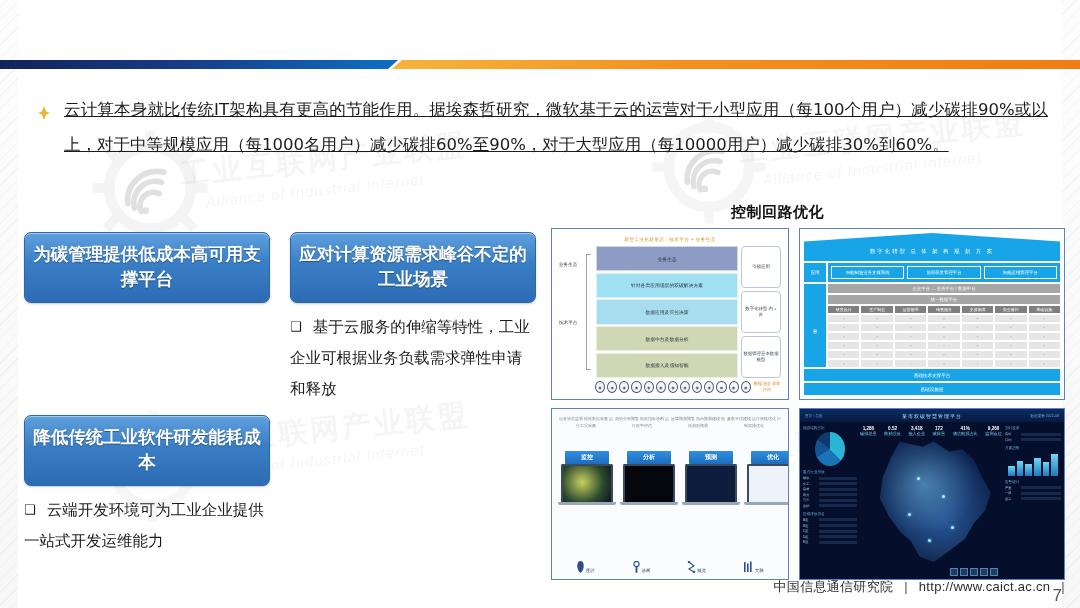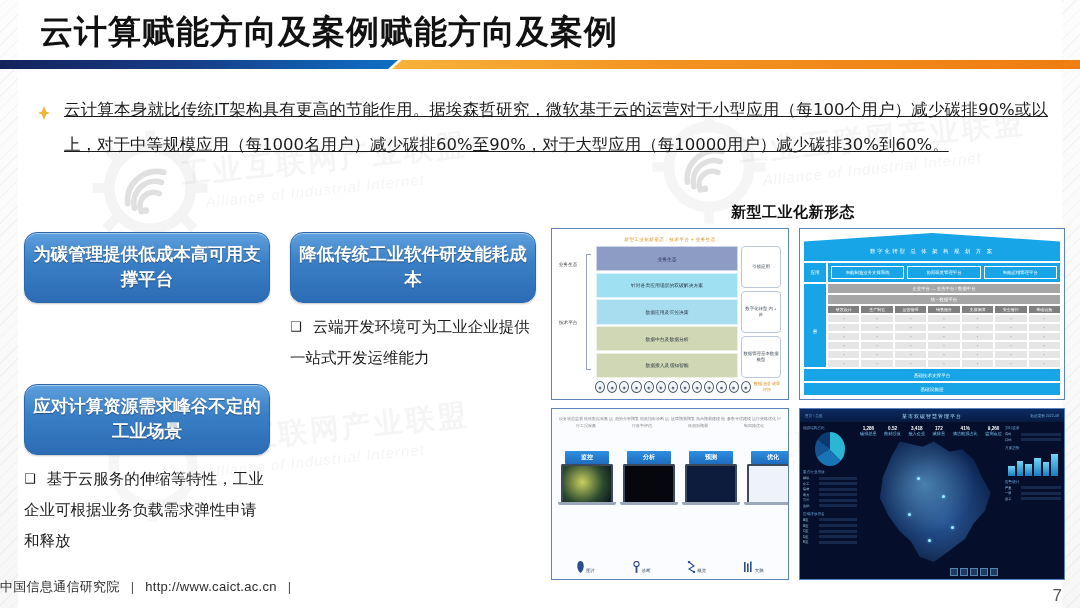--- a/index.html
+++ b/index.html
@@ -85,21 +85,21 @@
     border-radius:13px;
     background:linear-gradient(180deg,#5fa0dd 0%,#3a7fc6 42%,#2c6cb4 100%);
     border:1px solid #2b67ab;
     box-shadow:inset 0 1px 0 rgba(255,255,255,.45),0 1px 2px rgba(0,0,0,.22);
     color:#ffffff;font-weight:bold;font-size:17.5px;line-height:25px;
     text-align:center;padding:9px 8px 10px;
     text-shadow:0 1px 1px rgba(0,0,0,.35);
     font-family:"DejaVu Sans","Liberation Sans",sans-serif;
     box-sizing:border-box;
   }
-  .bb-h1{min-height:63px;}
+  .bb-h1{min-height:63px;border-radius:7px;}
   .bullet-block{
     margin-top:9px;margin-bottom:10px;
     font-size:15.5px;line-height:31px;color:#1b1b1b;
     font-family:"DejaVu Sans","Liberation Sans",sans-serif;
   }
   .bullet-block .sq{
     font-family:"DejaVu Sans",sans-serif;font-size:13px;
     margin-right:9px;position:relative;top:-1px;
   }
   .bullet-ind{padding-left:2px;}
@@ -222,21 +222,21 @@
       28% 72%,20% 60%,14% 46%,16% 30%,22% 14%);
     position:relative;}
   .t4 .pin{position:absolute;width:3px;height:3px;border-radius:50%;
     background:#9ff0ff;box-shadow:0 0 3px #6fd0ff;}
   .t4 .btmtabs{position:absolute;right:66px;bottom:3px;display:flex;gap:2px;}
   .t4 .bt2{width:6px;height:6px;background:rgba(110,190,255,.25);
     border:1px solid rgba(140,210,255,.5);}
 
   
   .footer{
-    position:absolute;left:0;right:8px;bottom:12px;text-align:left;
+    position:absolute;left:0;right:8px;bottom:12px;text-align:right;
     font-size:13px;color:#2c2c2c;letter-spacing:.3px;
   }
   .footer .sep{margin:0 7px;color:#555;}
   .pagenum{
     position:absolute;right:18px;bottom:2px;font-size:17px;color:#555;
   }
 </style>
 </head>
 <body>
 
@@ -315,54 +315,53 @@
     <svg width="70" height="70" viewBox="0 0 64 64">
       <g fill="none" stroke="#8d8d8d" stroke-width="5" stroke-linecap="round" opacity=".5">
         <path d="M14 46 A26 26 0 0 1 46 18"></path>
         <path d="M20 50 A19 19 0 0 1 44 27"></path>
         <path d="M26 53 A12 12 0 0 1 42 37"></path>
         <circle cx="30" cy="52" r="3" fill="#8d8d8d" stroke="none"></circle>
       </g>
     </svg>
   </div>
 
-  <div class="title">云计算赋能方向及案例赋能方向及案例</div>
   <div class="rule">
     <div class="blue"></div>
     <div class="orange"></div>
   </div>
 
   <div class="para-wrap">
     <div class="para-bullet">
       <svg width="12" height="14" viewBox="0 0 12 14">
         <path d="M6 0 L8.2 5.4 L12 7 L8.2 8.6 L6 14 L3.8 8.6 L0 7 L3.8 5.4 Z" fill="#e8b63c"></path>
       </svg>
     </div>
     <div class="para">云计算本身就比传统IT架构具有更高的节能作用。据埃森哲研究，微软基于云的运营对于小型应用（每100个用户）减少碳排90%或以上，对于中等规模应用（每1000名用户）减少碳排60%至90%，对于大型应用（每10000用户）减少碳排30%到60%。</div>
   </div>
 
-  <div class="sec-head" id="head-right">新型工业化新形态</div>
+  <div class="sec-head" id="head-right">控制回路优化</div>
 
   <div class="feature-grid">
 
     <div class="cell">
       <div class="bluebox bb-h1">为碳管理提供低成本高可用支撑平台</div>
+    </div>
+
+    <div class="cell">
+      <div class="bluebox bb-h1">应对计算资源需求峰谷不定的工业场景</div>
+      <div class="bullet-block">
+        <span class="sq">❑</span><span class="bullet-ind">基于云服务的伸缩等特性，工业企业可根据业务负载需求弹性申请和释放</span>
+      </div>
     </div>
 
     <div class="cell">
       <div class="bluebox bb-h1">降低传统工业软件研发能耗成本</div>
       <div class="bullet-block">
         <span class="sq">❑</span><span class="bullet-ind">云端开发环境可为工业企业提供一站式开发运维能力</span>
-      </div>
-    </div>
-
-    <div class="cell">
-      <div class="bluebox bb-h1">应对计算资源需求峰谷不定的工业场景</div>
-      <div class="bullet-block">
-        <span class="sq">❑</span><span class="bullet-ind">基于云服务的伸缩等特性，工业企业可根据业务负载需求弹性申请和释放</span>
       </div>
     </div>
 
   </div>
 
   <div class="thumbs">
 
     <div class="thumb t1">
       <div class="cap">新型工业化新形态：技术平台 + 业务生态</div>
       <div class="body">

